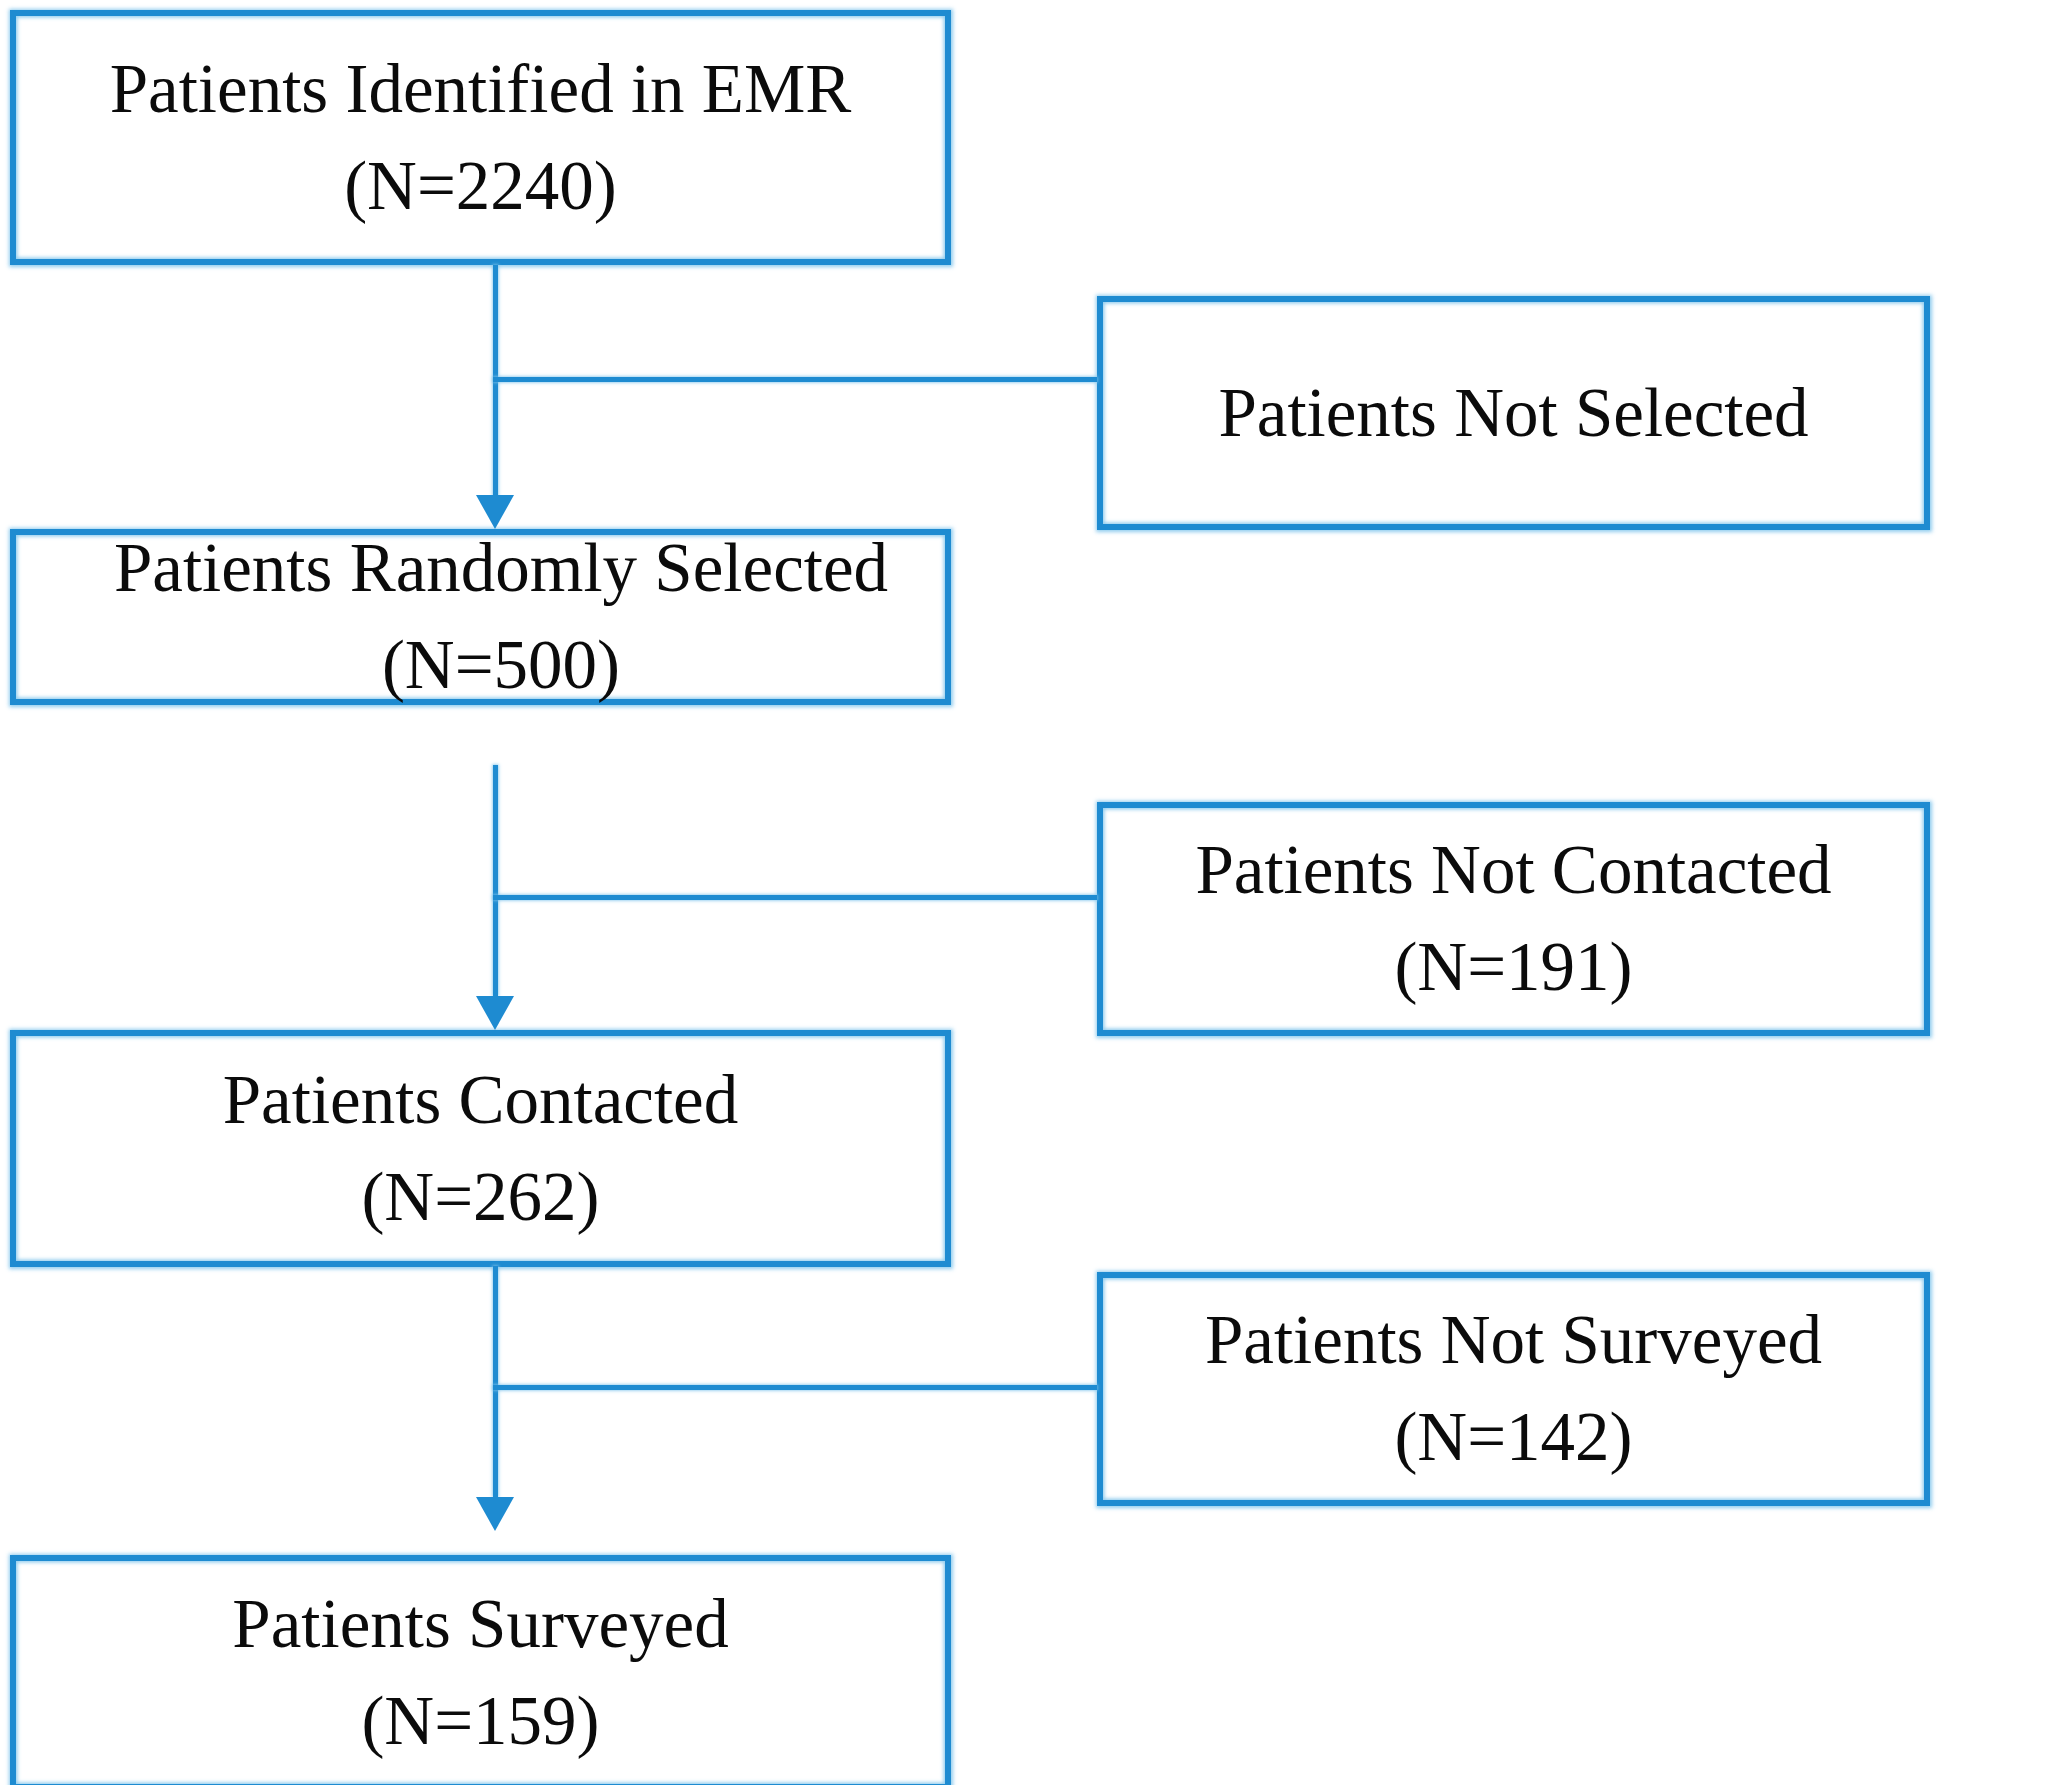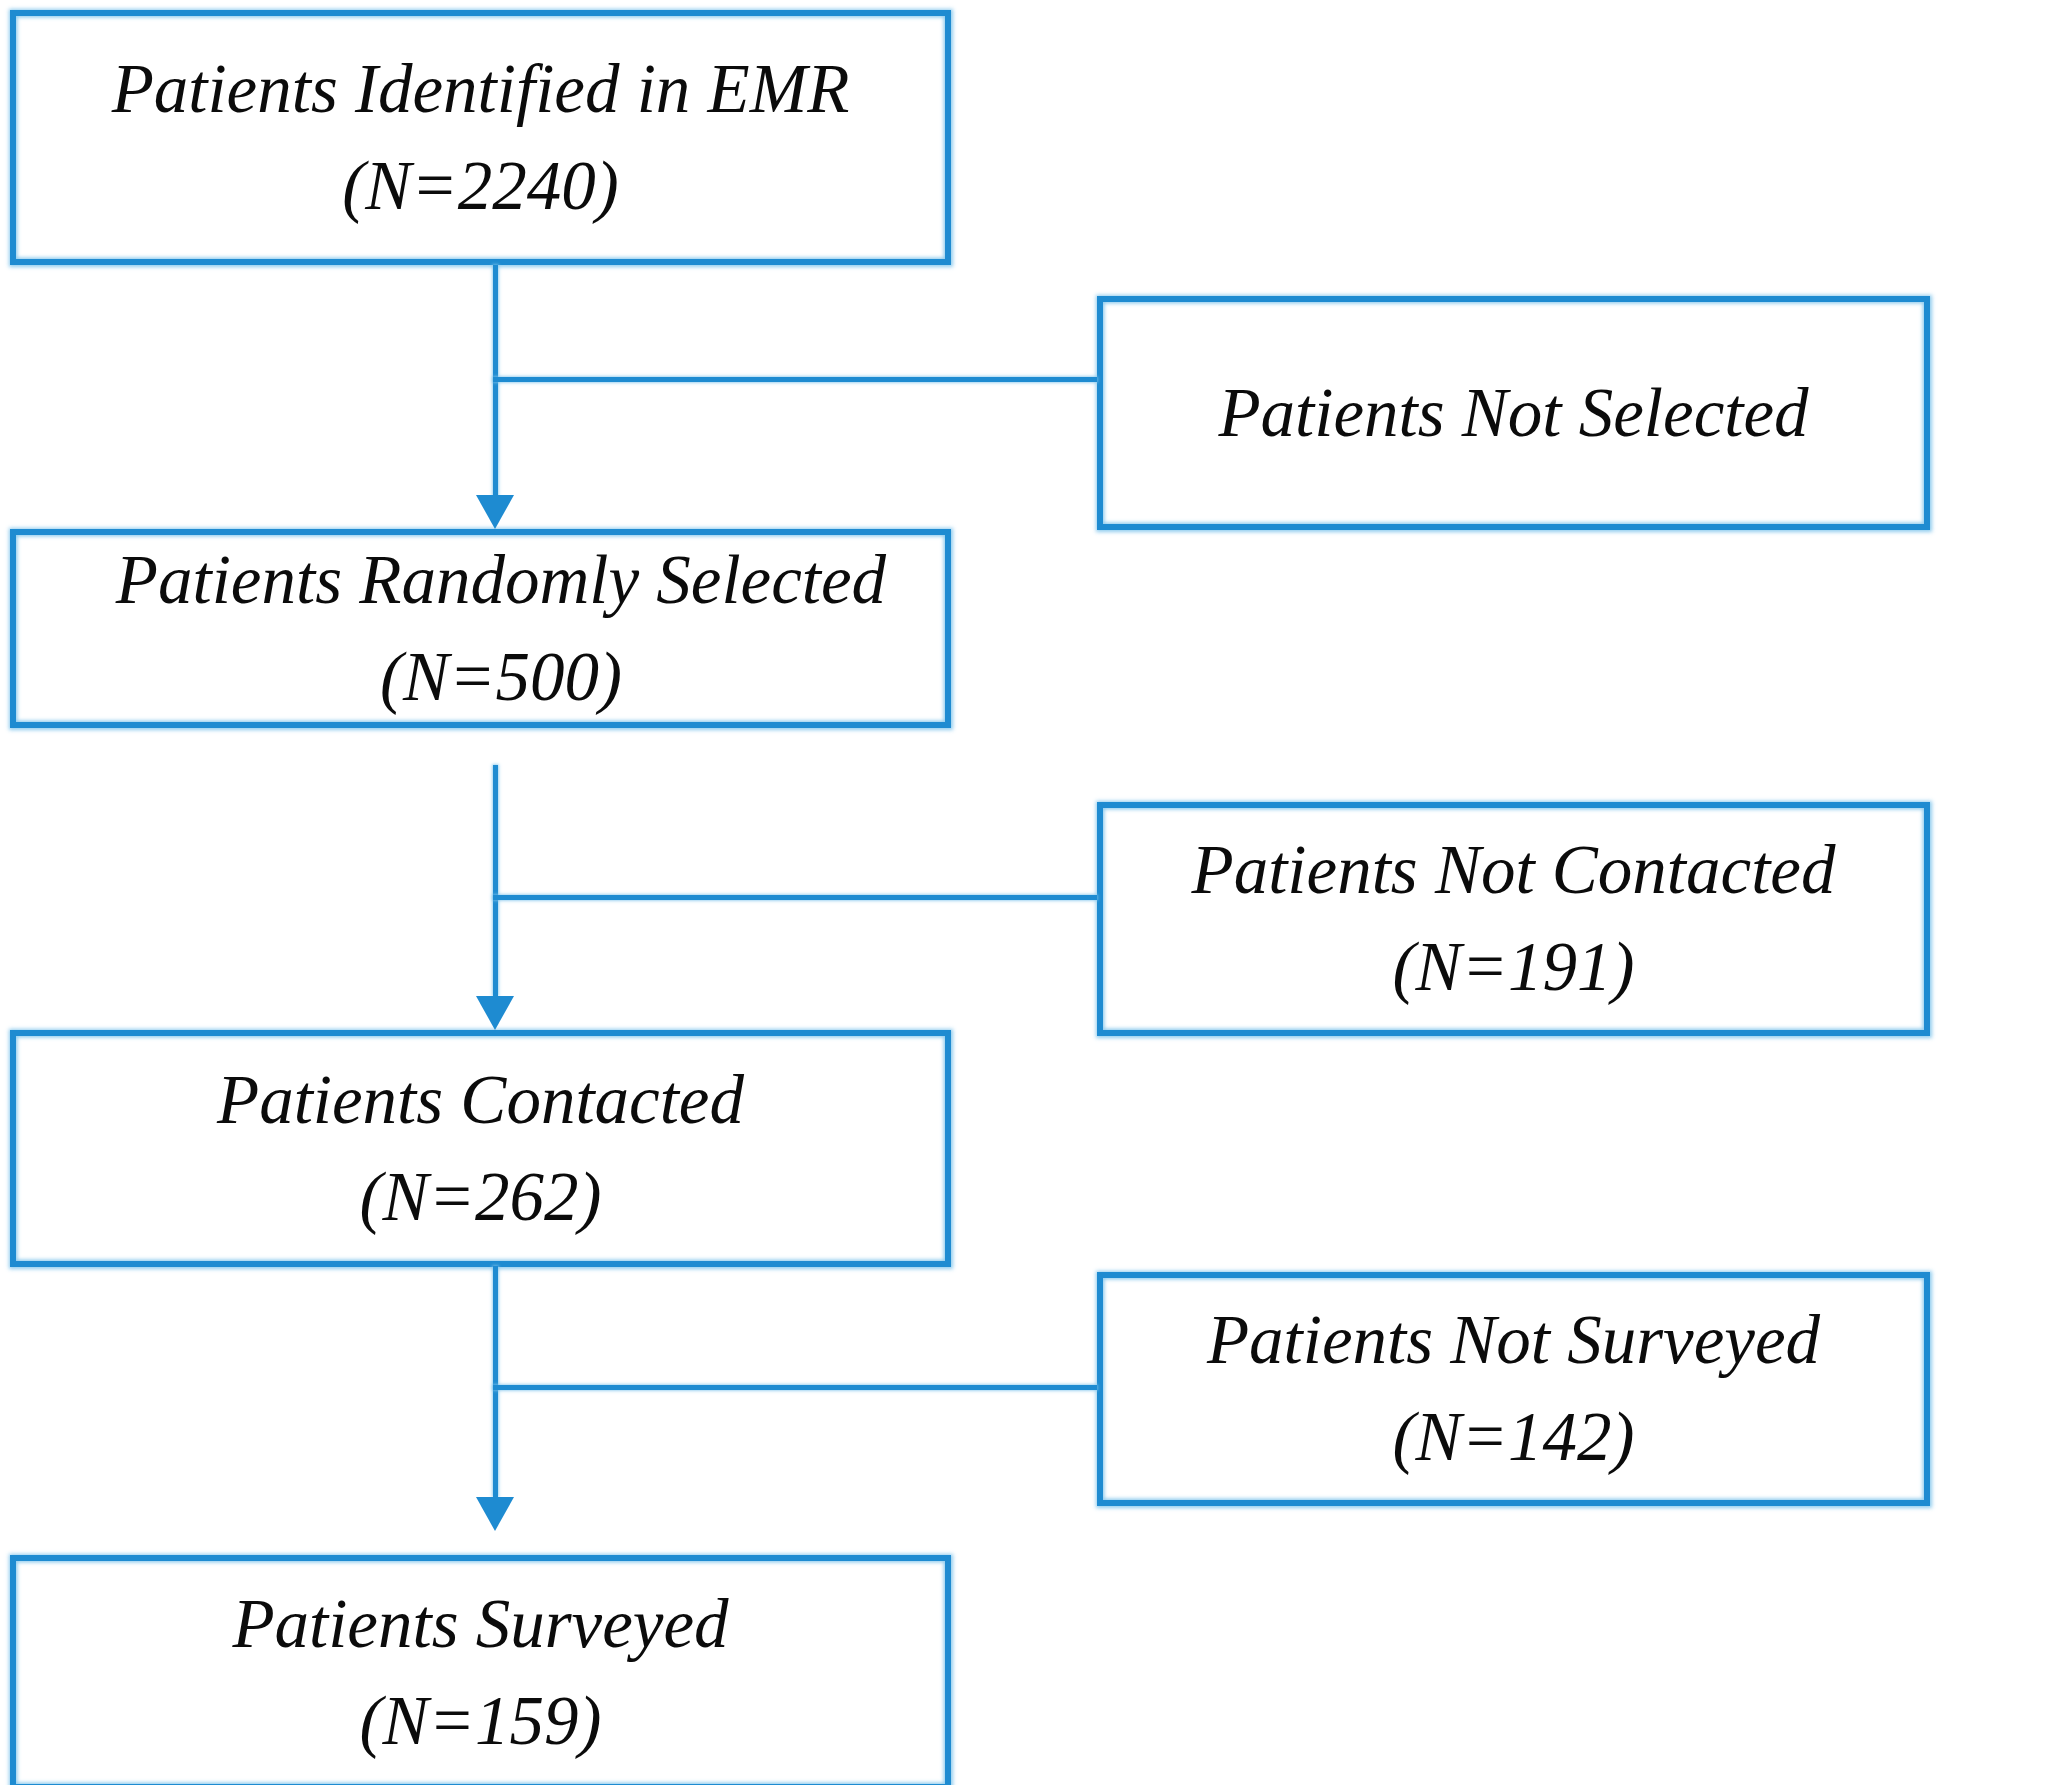--- a/index.html
+++ b/index.html
@@ -22,32 +22,31 @@
     border: 6.1px solid #1e8bd1;
     box-shadow: 0 0 3.8px 1.5px rgba(125,195,235,0.85),
                 inset 0 0 3.8px 1.5px rgba(125,195,235,0.85);
     background: #ffffff;
     display: flex;
     flex-direction: column;
     justify-content: center;
     align-items: center;
     row-gap: 28px;
     text-align: center;
-    font-style: italic;
   }
   .flow-box .line {
     font-size: 69px;
     line-height: 1.0;
     white-space: nowrap;
     color: #0b0b0b;
   }
   
   .main-col { left: 10px; width: 941px; }
   .box-identified { top: 10px;  height: 255px; }
-  .box-selected   { top: 529px; height: 199px; padding-left: 41px; }
+  .box-selected   { top: 529px; height: 176px; padding-left: 41px; }
   .box-contacted  { top: 1030px; height: 237px; }
   .box-surveyed   { top: 1531px; height: 235px; margin-top: 24px; }
   
   .excl-col { left: 1097px; width: 833px; height: 234px; }
   .box-not-selected  { top: 296px; }
   .box-not-contacted { top: 802px; }
   .box-not-surveyed  { top: 1272px; }
   
   .vline {
     position: absolute;

